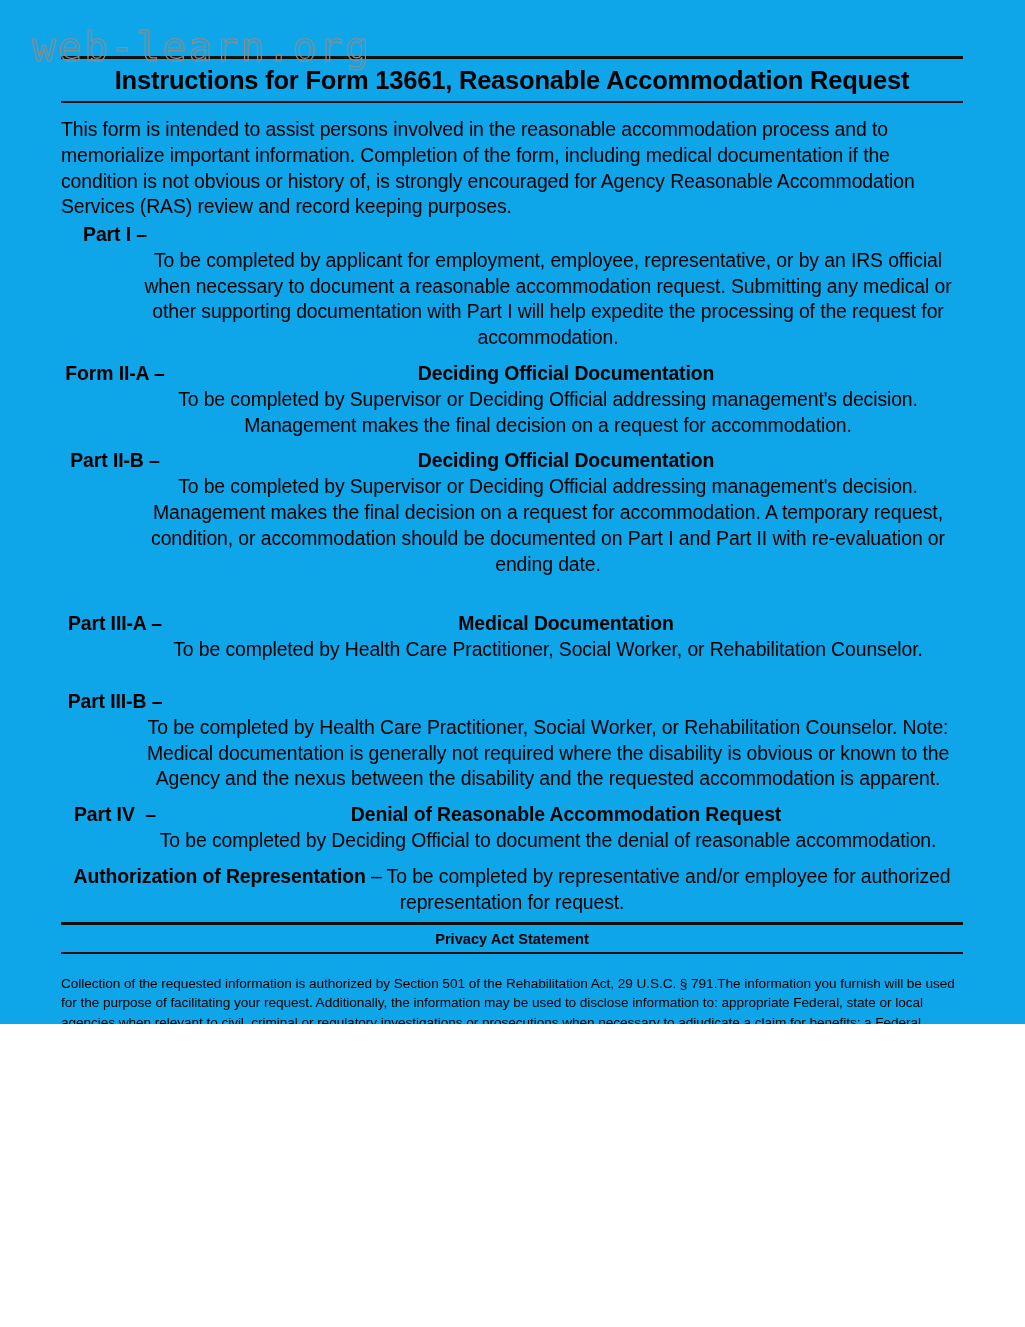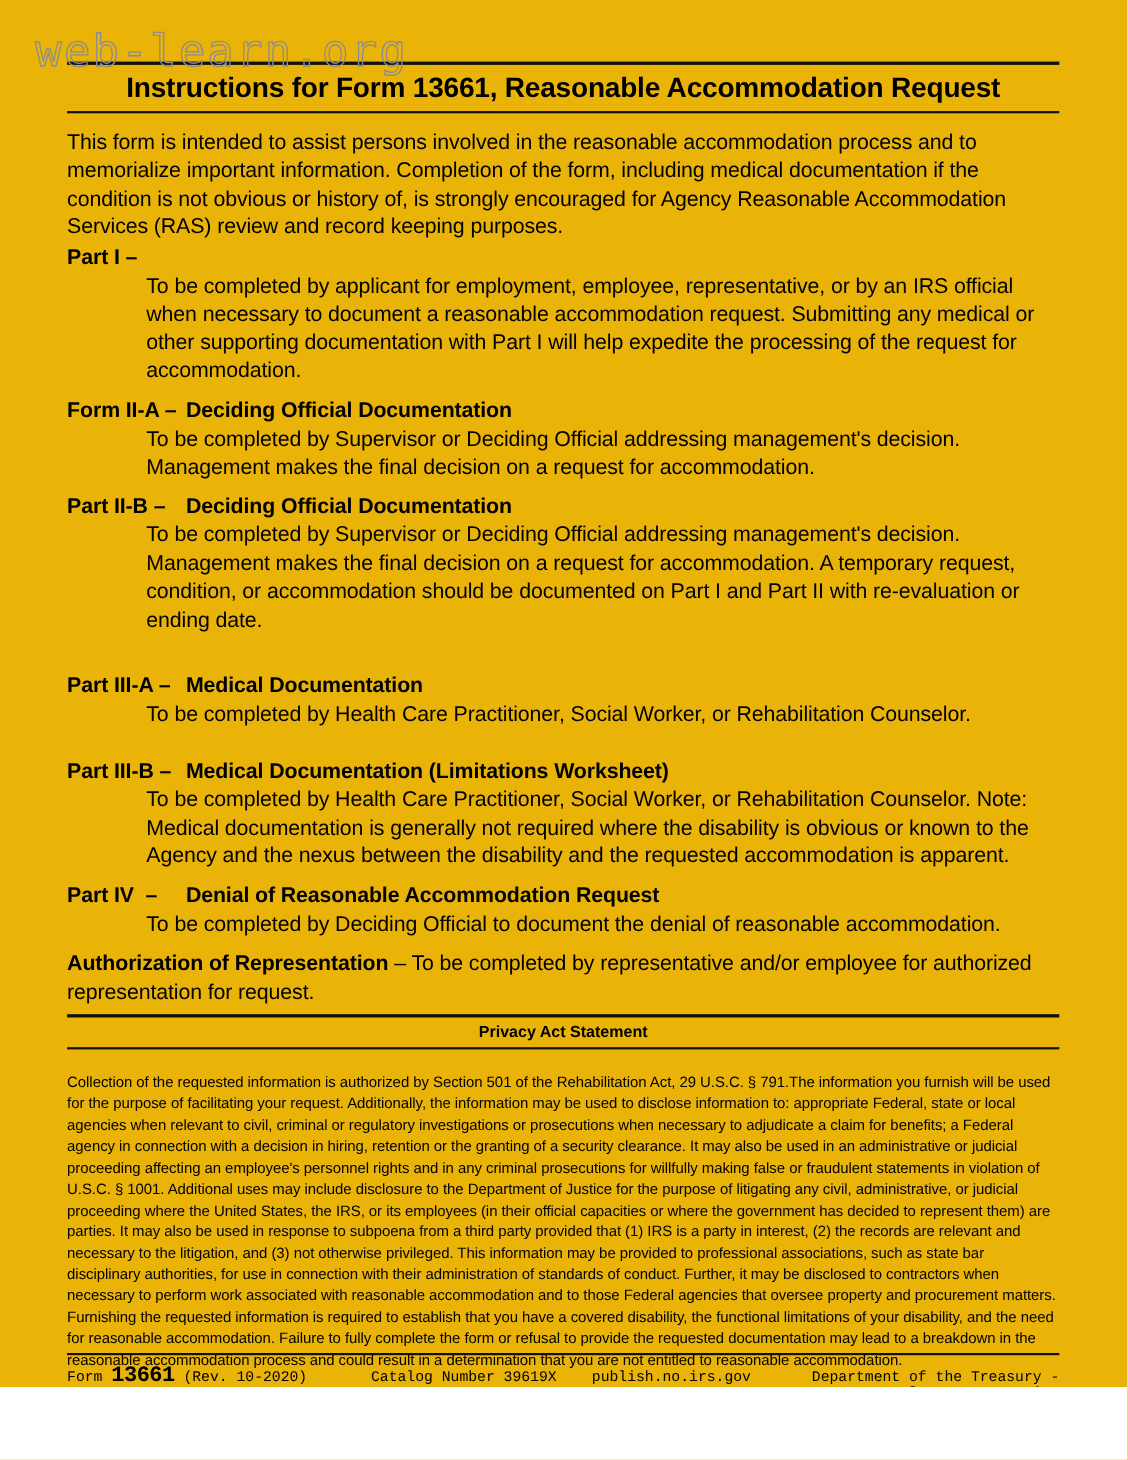--- a/index.html
+++ b/index.html
@@ -8,22 +8,22 @@
     padding: 0;
     background: #ffffff;
   }
   body {
     font-family: "Liberation Sans", sans-serif;
     color: #000000;
   }
   #page {
     position: relative;
     width: 1025px;
-    height: 1261px;
-    background: #eab308;
+    height: 1024px;
+    background: #0ea5e9;
     overflow: hidden;
   }
 
   
   #watermark {
     position: absolute;
     left: 32px;
     top: 24px;
     font-family: "DejaVu Sans Mono", "Liberation Mono", monospace;
     font-size: 40px;
@@ -69,20 +69,21 @@
     line-height: 1.33;
     letter-spacing: -0.1px;
   }
 
   
   #parts {
     top: 222px;
     font-size: 19.4px;
     line-height: 1.33;
     letter-spacing: -0.1px;
+    text-align: center;
   }
   .part {
     display: block;
   }
   .part-head {
     display: flex;
     align-items: baseline;
     font-weight: bold;
   }
   .part-label {
@@ -197,21 +198,20 @@
         <span class="part-title">Medical Documentation</span>
       </div>
       <div class="part-body">To be completed by Health Care Practitioner, Social Worker, or Rehabilitation Counselor.</div>
     </div>
 
     <div class="part-gap-md"></div>
 
     <div class="part">
       <div class="part-head narrow">
         <span class="part-label">Part III-B –</span>
-        <span class="part-title">Medical Documentation (Limitations Worksheet)</span>
       </div>
       <div class="part-body">To be completed by Health Care Practitioner, Social Worker, or Rehabilitation Counselor. Note: Medical documentation is generally not required where the disability is obvious or known to the Agency and the nexus between the disability and the requested accommodation is apparent.</div>
     </div>
 
     <div class="part-gap-sm"></div>
 
     <div class="part">
       <div class="part-head narrow">
         <span class="part-label">Part IV  –</span>
         <span class="part-title">Denial of Reasonable Accommodation Request</span>

